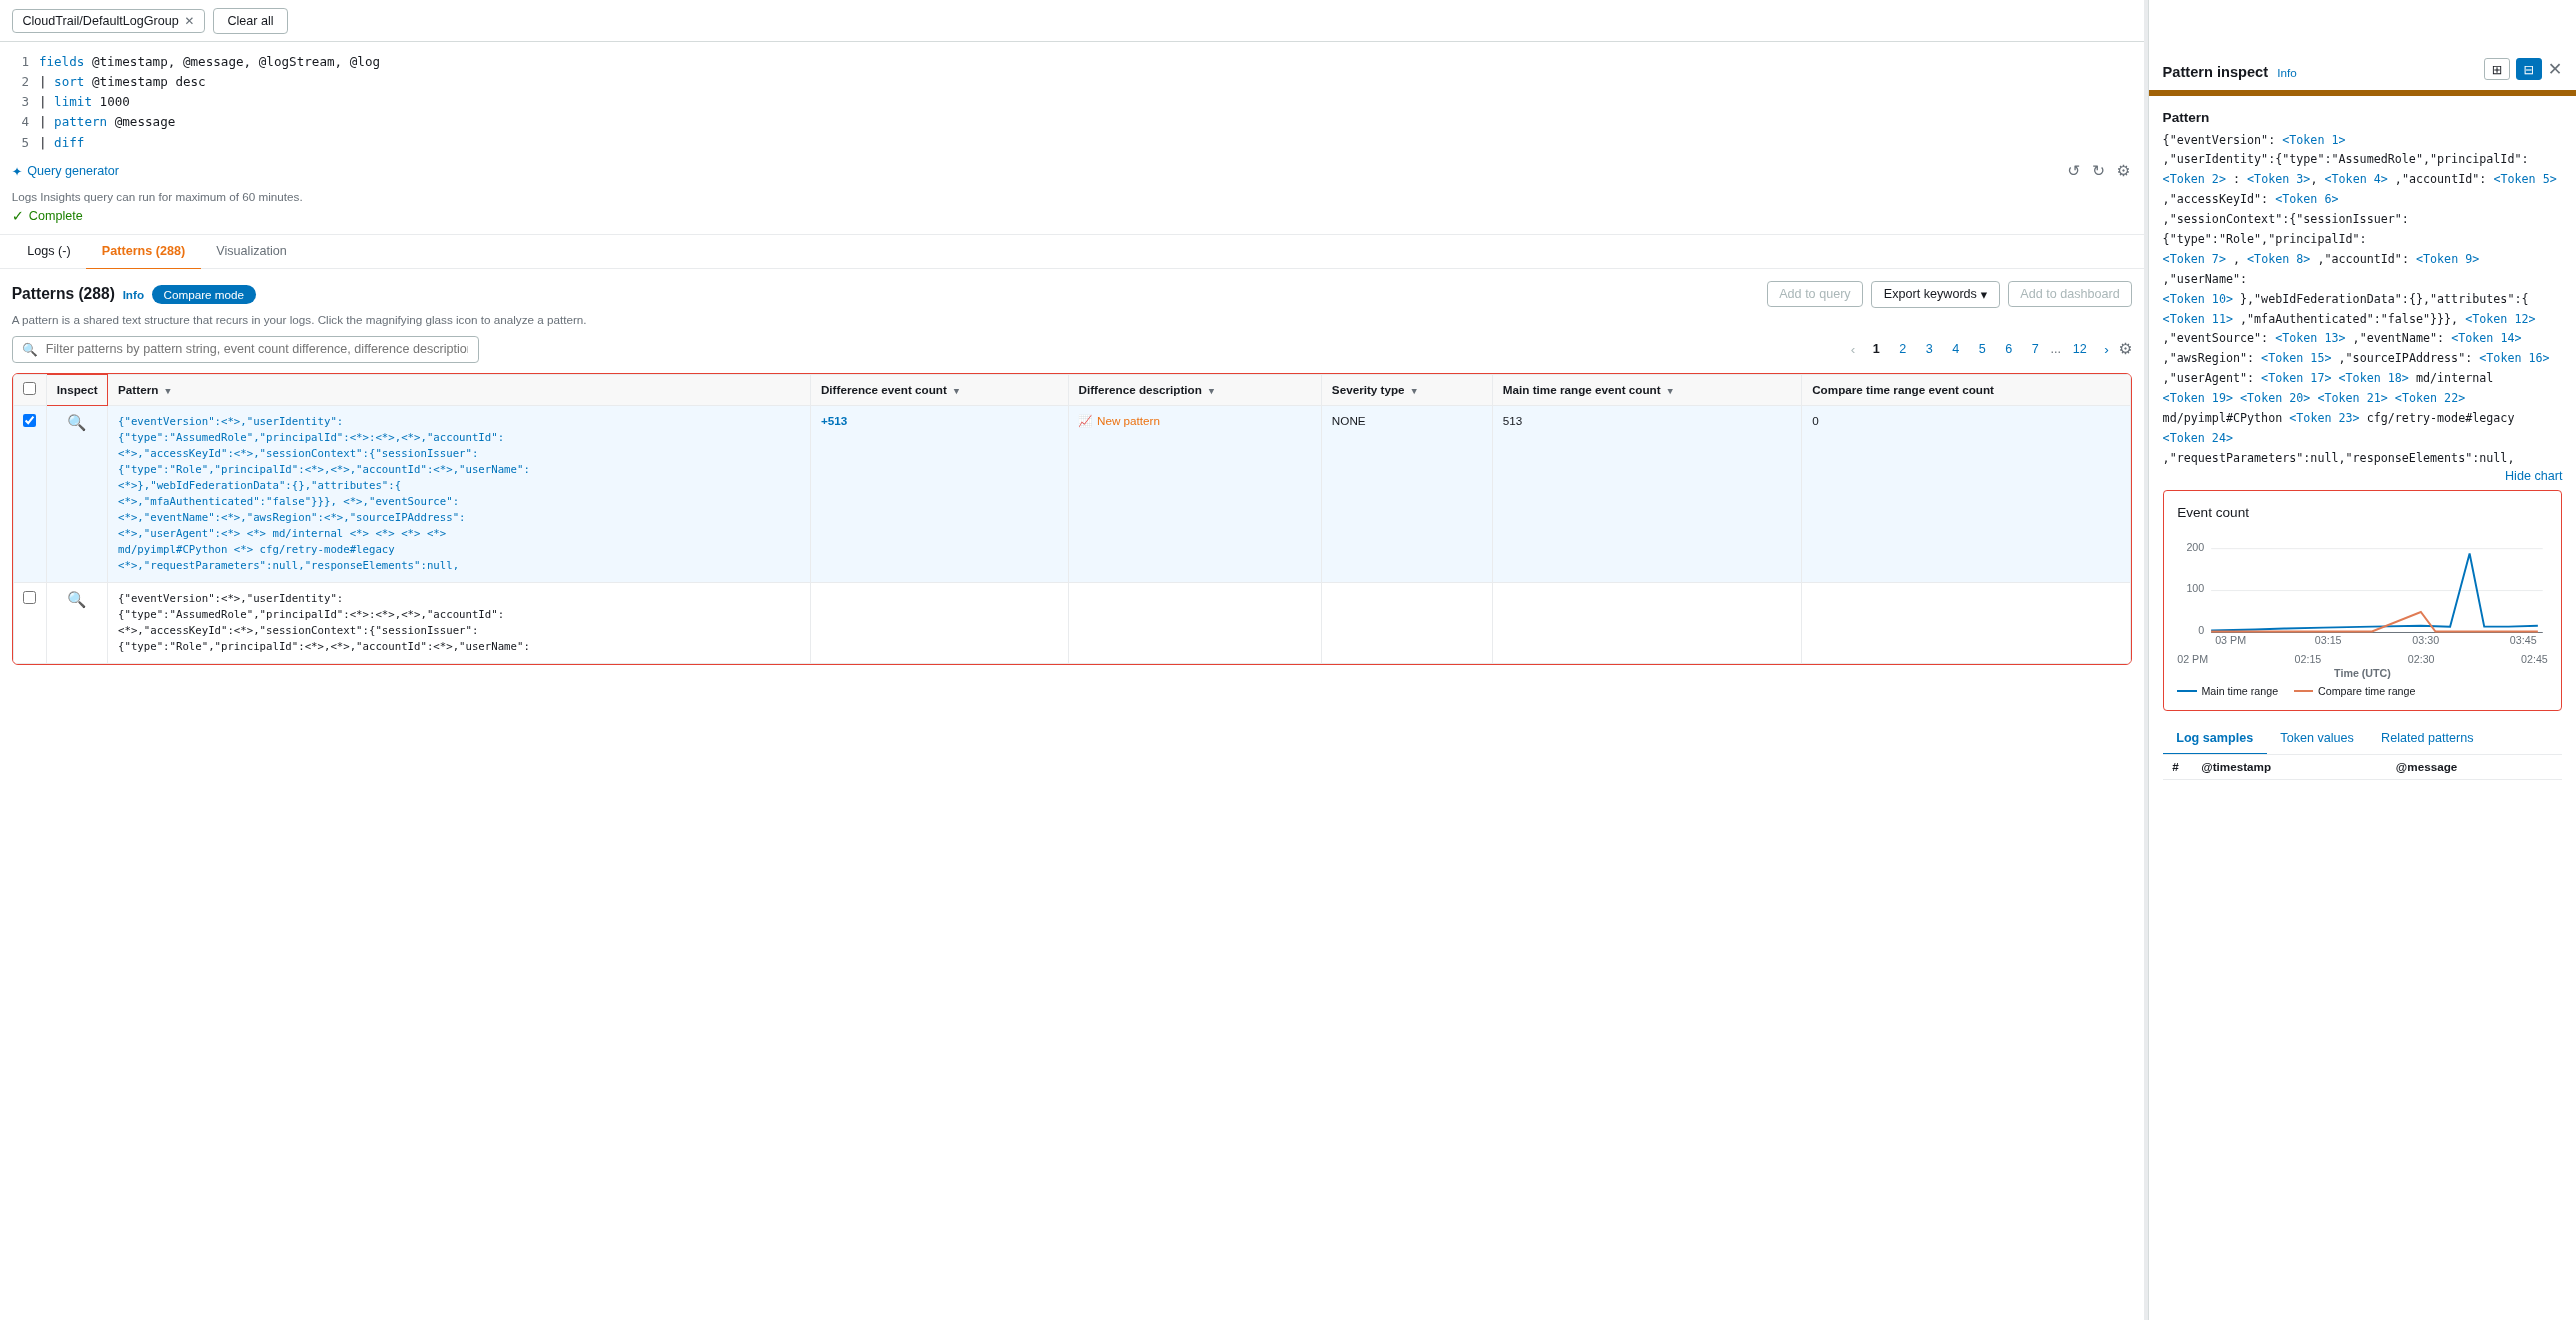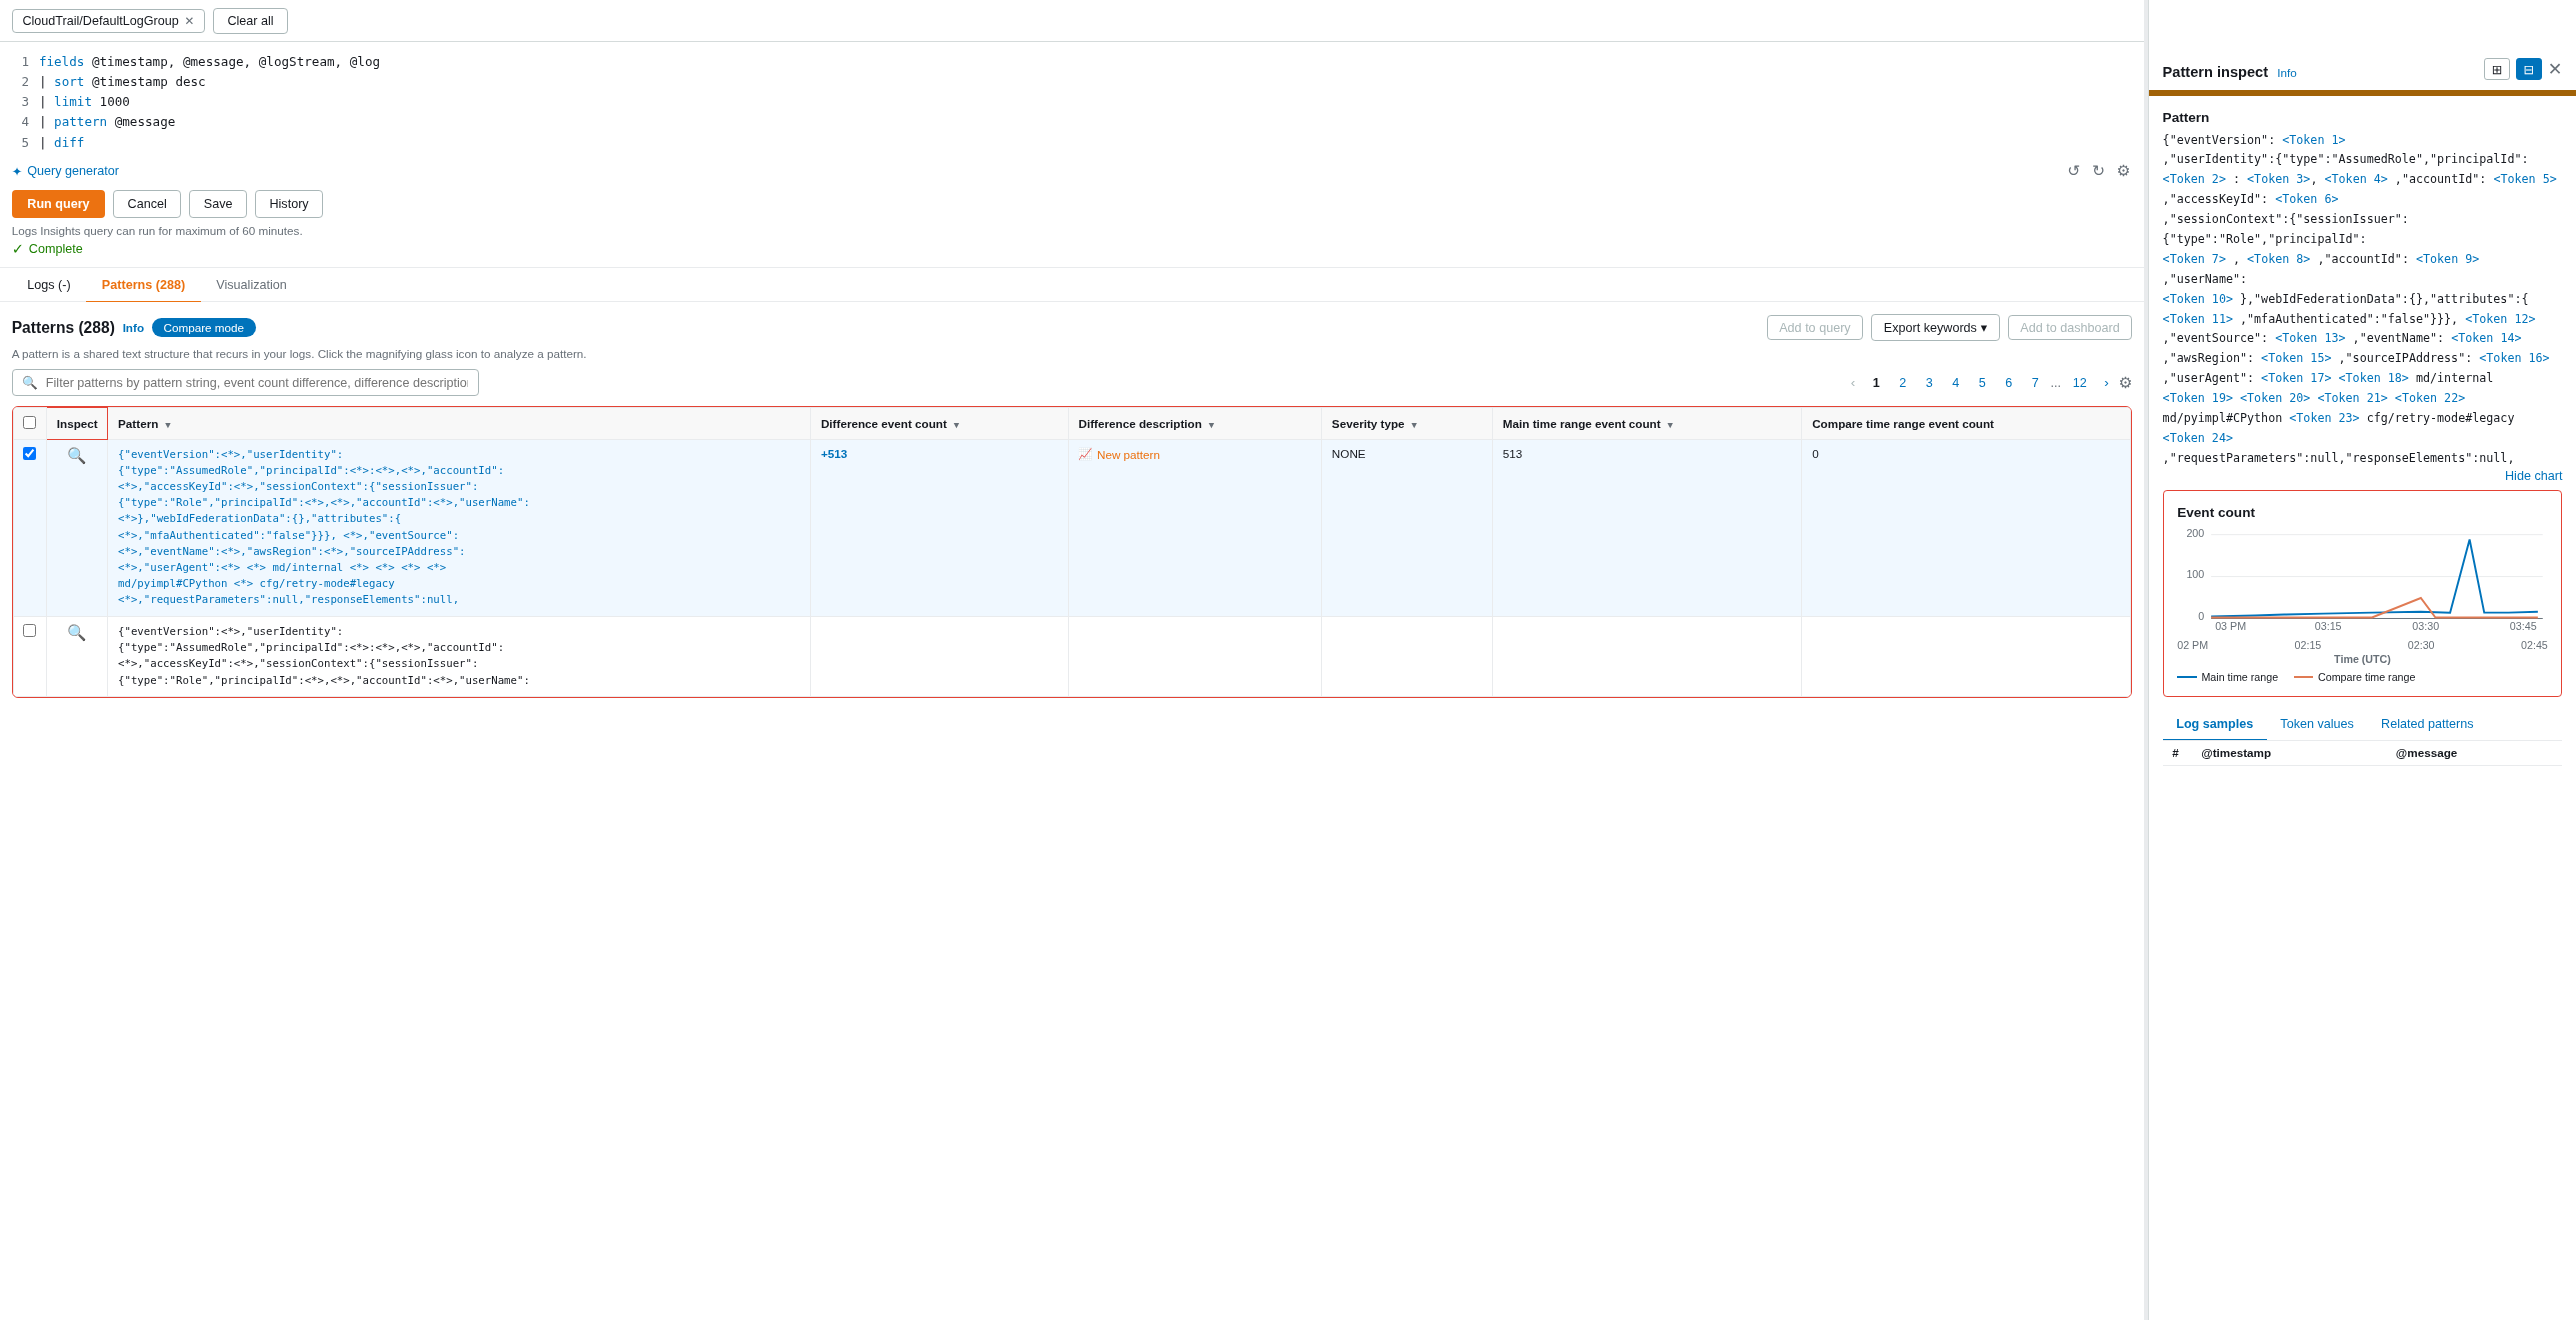--- a/index.html
+++ b/index.html
@@ -99,21 +99,21 @@
 
     .panel-content { flex: 1; overflow-y: auto; padding: 13.6px; }
 
     .pattern-label { font-weight: 700; font-size: 13.6px; margin-bottom: 5.8px; }
     .pattern-json { font-size: 11.7px; line-height: 1.7; font-family: monospace; color: #16191f; }
     .token-link { color: #0073bb; cursor: pointer; text-decoration: none; }
     .hide-chart-link { color: #0073bb; cursor: pointer; font-size: 12.6px; text-align: right; display: block; margin-bottom: 7.8px; }
 
     
     .chart-container { border: 1.9px solid #e44234; border-radius: 3.9px; padding: 13.6px; margin-bottom: 11.7px; }
-    .chart-title { font-weight: 700; font-size: 13.6px; margin-bottom: 0; }
+    .chart-title { font-weight: 400; font-size: 13.6px; margin-bottom: 14px; }
     .chart-area { position: relative; height: 117px; }
     .chart-svg { width: 100%; height: 100%; }
     .chart-label-y { font-size: 11px; fill: #687078; }
     .chart-label-x { font-size: 11px; fill: #687078; }
     .chart-legend { display: flex; gap: 15.6px; margin-top: 5.8px; font-size: 10.7px; }
     .legend-item { display: flex; align-items: center; gap: 4.9px; }
     .legend-dot-blue { width: 19.4px; height: 1.9px; background: #0073bb; }
     .legend-dot-orange { width: 19.4px; height: 1.9px; background: #e07b54; }
 
     
@@ -165,26 +165,20 @@
     <div class="query-tools">
       <div class="query-generator">
         <span>✦</span>
         <span>Query generator</span>
       </div>
       <div class="query-icons">
         <button class="icon-btn">↺</button>
         <button class="icon-btn">↻</button>
         <button class="icon-btn">⚙</button>
       </div>
-    </div>
-    <div class="action-bar">
-      <button class="run-btn">Run query</button>
-      <button class="cancel-btn">Cancel</button>
-      <button class="save-btn">Save</button>
-      <button class="history-btn">History</button>
     </div>
     <div class="info-text">Logs Insights query can run for maximum of 60 minutes.</div>
     <div class="complete-badge">
       <span class="check-circle">✓</span>
       <span>Complete</span>
     </div>
   </div>
 
   <div class="tabs-bar">
     <div class="tab inactive-dark">Logs (-)</div>

